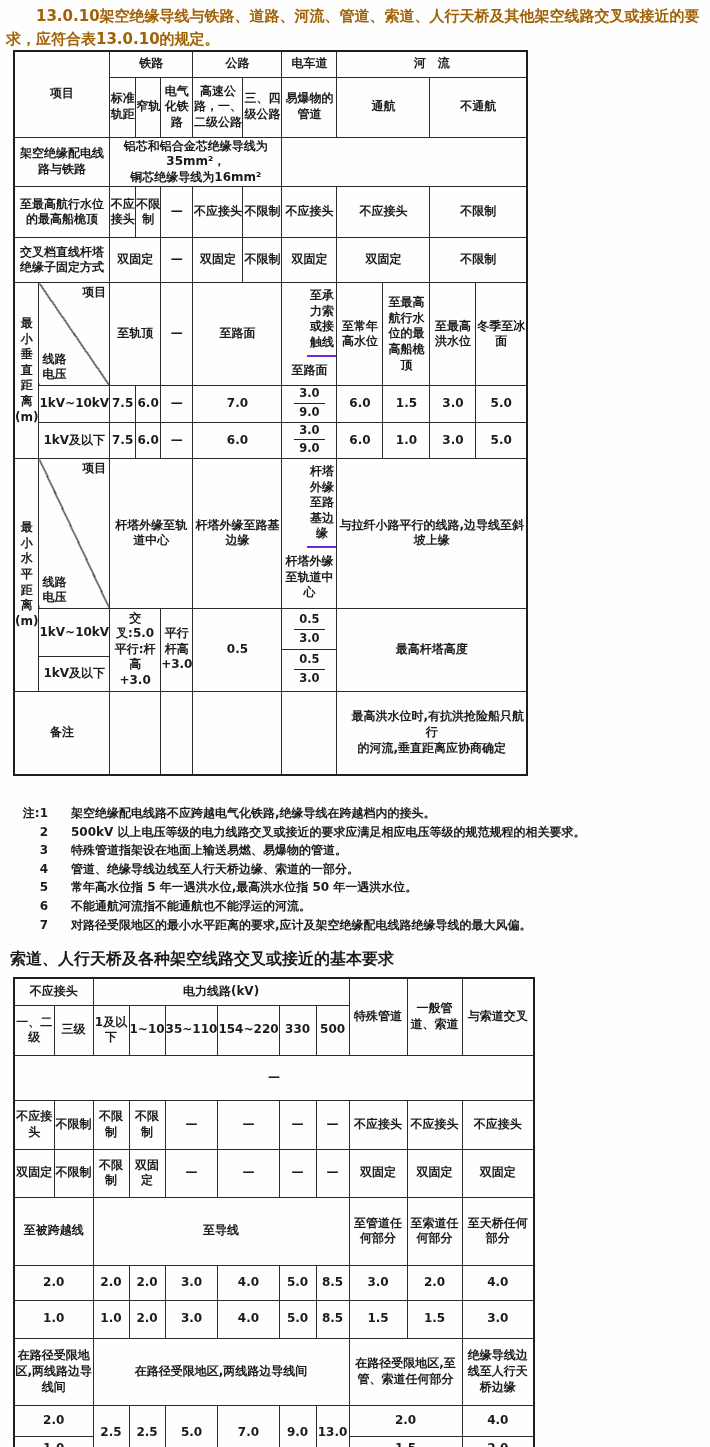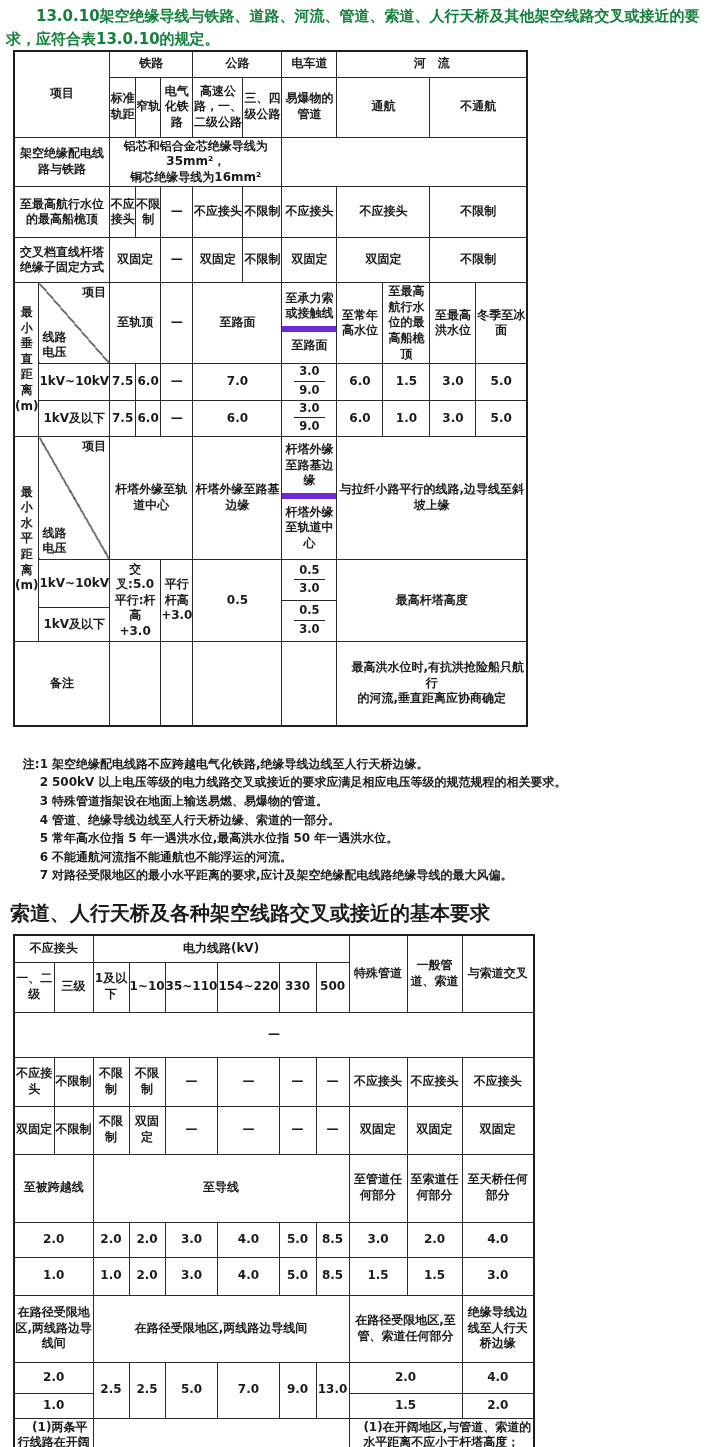--- a/index.html
+++ b/index.html
@@ -2,21 +2,21 @@
 <html><head>
 <meta charset="utf-8">
 <style>
   html,body{margin:0;padding:0;}
   body{
     width:710px;height:1447px;overflow:hidden;background:#fefefe;
     font-family:"DejaVu Sans",sans-serif;color:#1b1b1b;
   }
   .page{width:710px;}
   .intro{
-    margin:5px 6px 0 6px;text-indent:2em;color:#15803d;
+    margin:5px 6px 0 6px;text-indent:2em;color:#a16207;
     font-size:15px;font-weight:700;line-height:1.5;
   }
   .caption{
     width:479px;margin:12px 0 6px 13px;text-align:center;
     font-size:14.5px;font-weight:700;letter-spacing:.5px;
   }
   table.t{
     border-collapse:collapse;table-layout:fixed;margin-left:13px;
     border:2px solid #1d1d1d;
   }
@@ -34,31 +34,31 @@
     background-image:linear-gradient(to bottom left,
       transparent calc(50% - .7px),#3a3a3a calc(50% - .7px),
       #3a3a3a calc(50% + .7px),transparent calc(50% + .7px));
   }
   .diag .dt{position:absolute;top:2px;right:3px;}
   .diag .db{position:absolute;bottom:3px;left:3px;width:2.2em;text-align:left;line-height:1.25;}
   .frac{display:inline-block;font-size:11.5px;line-height:1.2;}
   .frac .num{display:block;border-bottom:1px solid #222;padding:0 5px 2px 5px;}
   .frac .den{display:block;padding-top:2px;}
   td.split{padding:0;font-size:11px;line-height:1.25;}
-  .spt{border-bottom:6px solid #6d28d9;padding:4px 1px;}
+  .spt{border-bottom:2px solid #6d28d9;padding:4px 1px;margin-left:25px;}
   .spb{padding:6px 1px;}
   td.dfrac{padding:0;}
   .dfrac .half{padding:3px 0;}
   .dfrac .half + .half{border-top:1px solid #2b2b2b;}
   td.dashrow{text-align:left;padding-left:24%;}
   .notes{margin:30px 0 0 8px;font-size:12px;font-weight:700;line-height:1.3;}
   .note-line{display:flex;margin-bottom:3px;}
-  .nlabel{flex:0 0 40px;text-align:right;padding-right:4px;white-space:nowrap;}
+  .nlabel{flex:0 0 40px;text-align:right;padding-right:23px;white-space:nowrap;}
   .ntext{flex:1;}
-  .t2title{margin:16px 0 7px 10px;font-size:20px;font-weight:700;}
+  .t2title{margin:16px 0 7px 10px;font-size:16px;font-weight:700;}
   .remk{vertical-align:top;}
 </style>
 </head>
 <body>
 
 <div class="page">
 
   <p class="intro">13.0.10架空绝缘导线与铁路、道路、河流、管道、索道、人行天桥及其他架空线路交叉或接近的要求，应符合表13.0.10的规定。</p>
 
 
@@ -220,21 +220,21 @@
       <td></td>
       <td colspan="4" class="left ml sm">　最高洪水位时,有抗洪抢险船只航行
 的河流,垂直距离应协商确定</td>
     </tr>
   </tbody>
     </table>
 
   <div class="notes">
     <div class="note-line">
       <span class="nlabel">注:1</span>
-      <span class="ntext">架空绝缘配电线路不应跨越电气化铁路,绝缘导线边线至人行天桥边缘。</span>
+      <span class="ntext">架空绝缘配电线路不应跨越电气化铁路,绝缘导线在跨越档内的接头。</span>
     </div>
     <div class="note-line">
       <span class="nlabel">2</span>
       <span class="ntext">500kV 以上电压等级的电力线路交叉或接近的要求应满足相应电压等级的规范规程的相关要求。</span>
     </div>
     <div class="note-line">
       <span class="nlabel">3</span>
       <span class="ntext">特殊管道指架设在地面上输送易燃、易爆物的管道。</span>
     </div>
     <div class="note-line">

